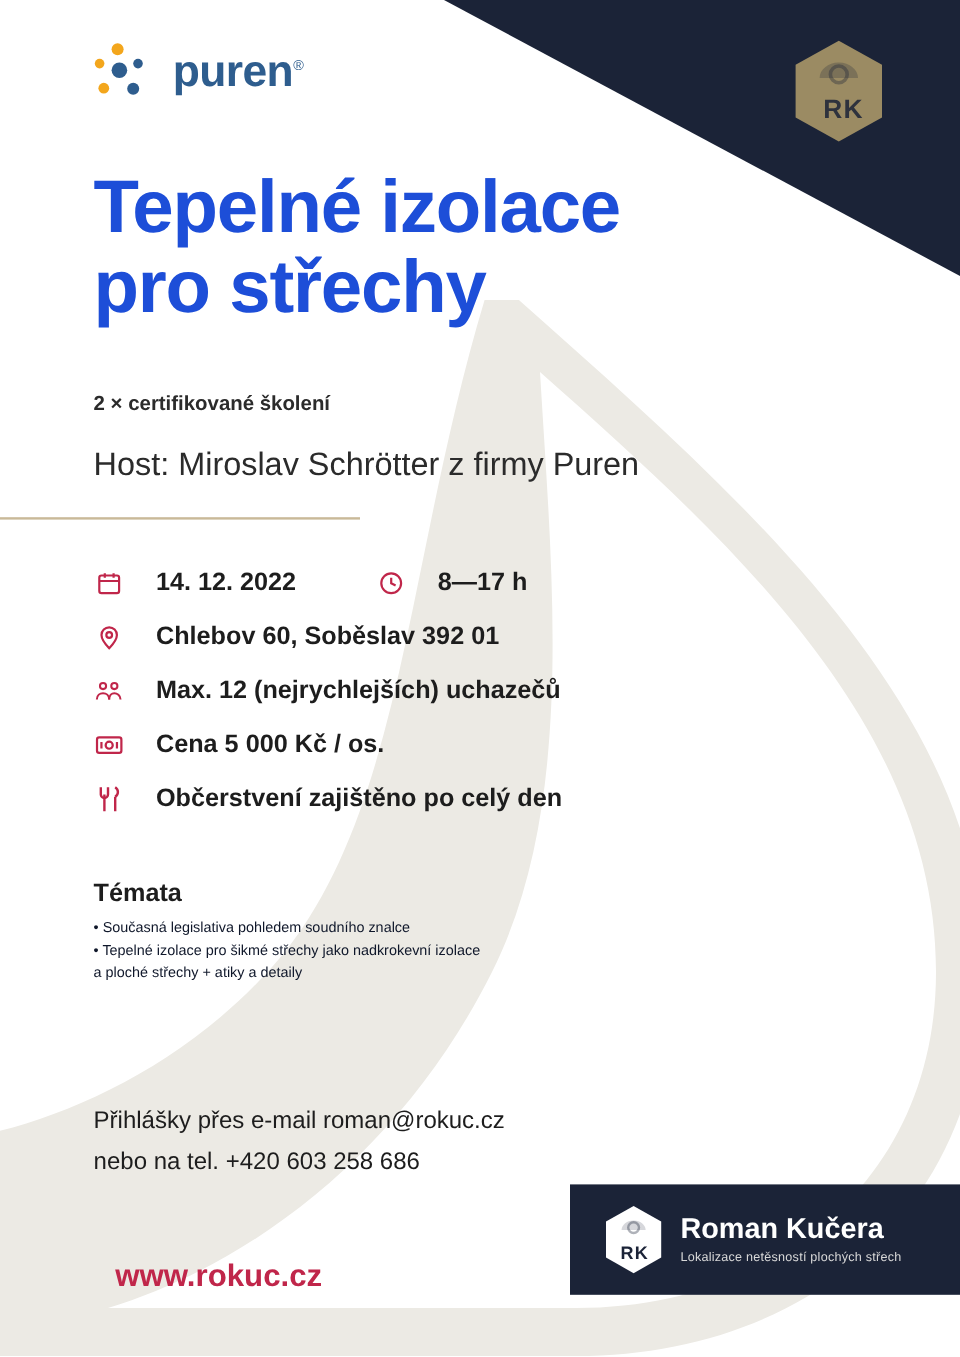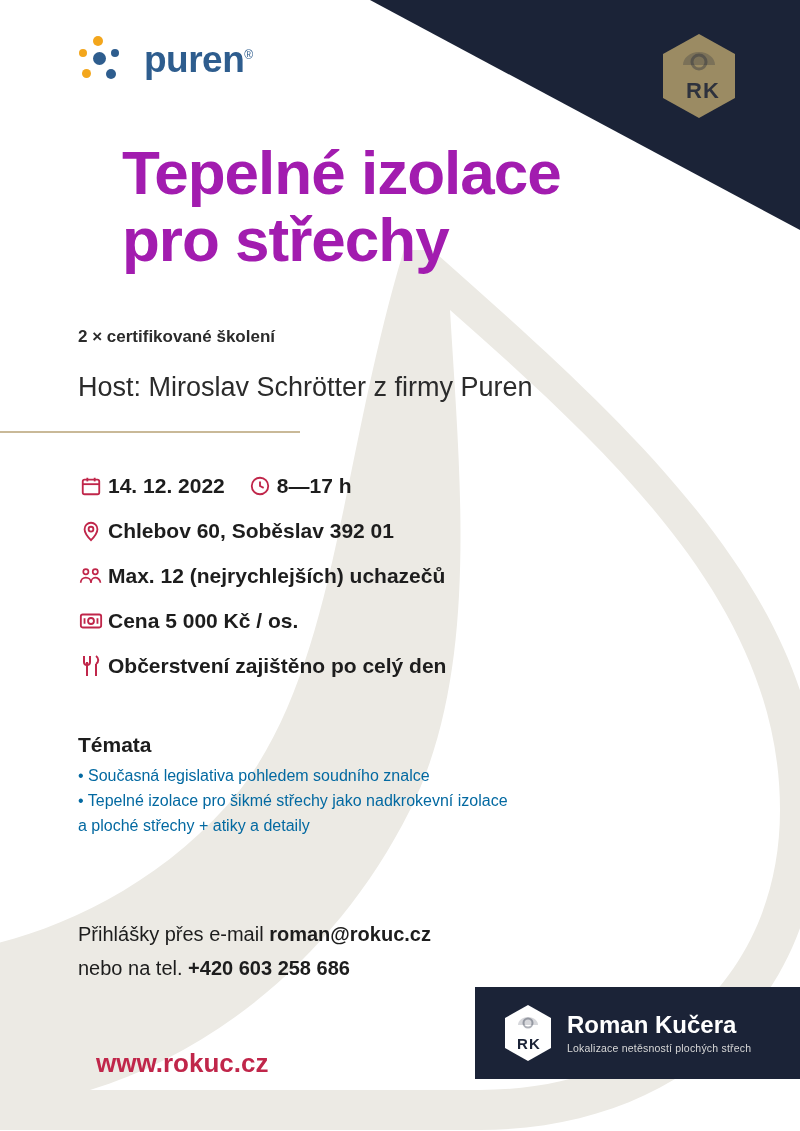--- a/index.html
+++ b/index.html
@@ -81,27 +81,26 @@
     right: 62px; top: 32px;
     width: 78px; height: 88px;
     z-index: 6;
   }
 
   
   .headline {
     position: absolute;
     left: 78px; top: 140px;
     z-index: 5;
-    color: #a21caf;
+    color: #1d4ed8;
     font-size: 62px;
     font-weight: bold;
     line-height: 1.08;
     letter-spacing: -1px;
     max-width: 620px;
-    margin-left: 44px;
   }
 
   .subtitle1 {
     position: absolute;
     left: 78px; top: 327px;
     z-index: 5;
     font-size: 17px;
     font-weight: bold;
     color: #2b2b2b;
   }
@@ -125,21 +124,21 @@
   
   .info-list {
     position: absolute;
     left: 78px; top: 463px;
     z-index: 5;
   }
   .info-row {
     display: flex;
     align-items: center;
     height: 45px;
-    gap: 4px;
+    gap: 26px;
     font-size: 21px;
     font-weight: bold;
     color: #1d1d1d;
   }
   .info-row .ico {
     width: 26px;
     height: 26px;
     flex: 0 0 26px;
     display: flex;
     align-items: center;
@@ -157,36 +156,36 @@
     width: 660px;
   }
   .topics-title {
     font-size: 21px;
     font-weight: bold;
     color: #1d1d1d;
     margin-bottom: 7px;
   }
   .topics ul { list-style: none; }
   .topics li {
-    font-size: 16px;
-    color: #0369a1;
+    font-size: 12px;
+    color: #0f172a;
     line-height: 1.55;
     font-weight: normal;
   }
 
   
   .contact {
     position: absolute;
     left: 78px; top: 917px;
     z-index: 5;
     font-size: 20px;
     color: #1d1d1d;
     line-height: 1.7;
   }
-  .contact b { font-weight: bold; }
+  .contact b { font-weight: normal; }
 
   .website {
     position: absolute;
     left: 96px; top: 1048px;
     z-index: 5;
     font-size: 26px;
     font-weight: bold;
     color: #c0264a;
   }
 

